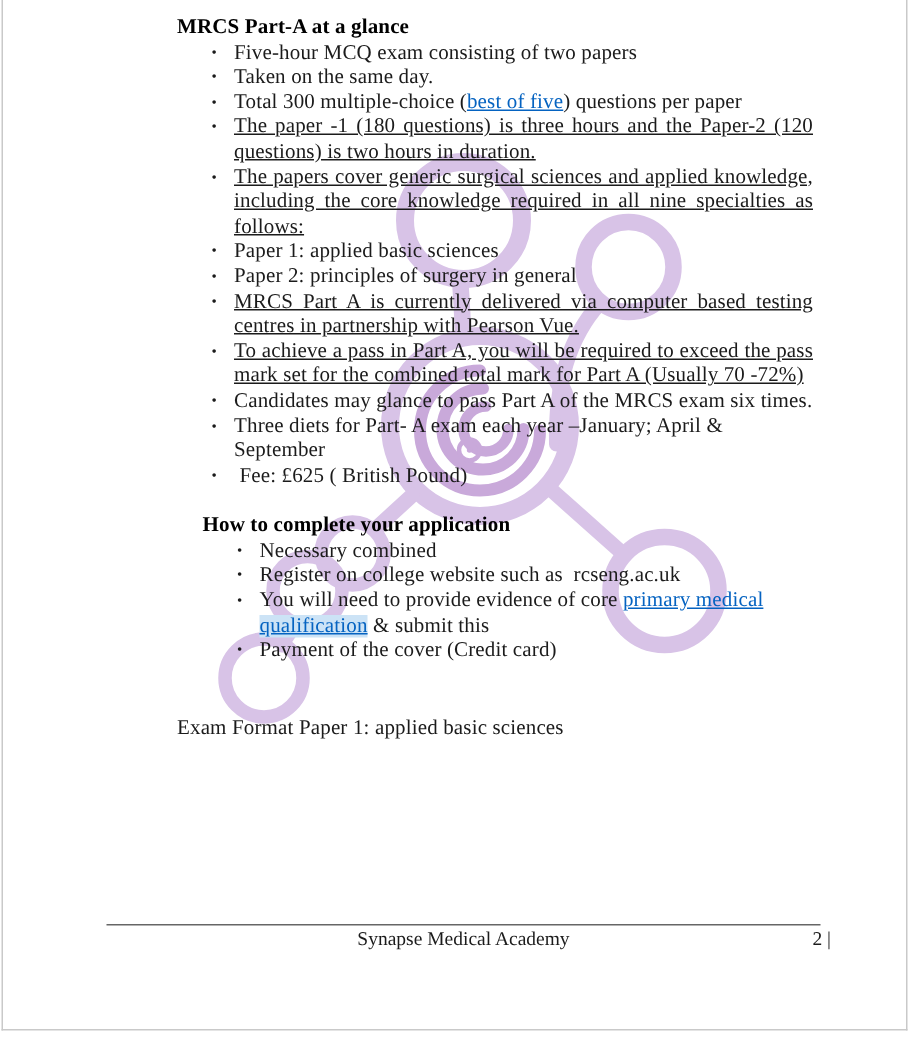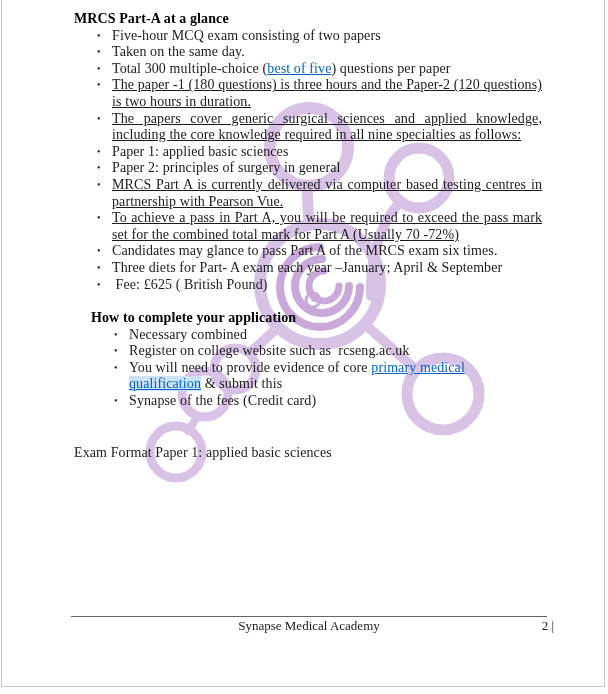--- a/index.html
+++ b/index.html
@@ -20,20 +20,21 @@
     color: var(--text);
     overflow: hidden;
   }
   .page {
     position: relative;
     margin: 0 3px 0 1px;
     height: 687px;
     border: 1px solid var(--border);
     border-top: none;
     background: #ffffff;
+    padding-left: 44px;
   }
   .watermark {
     position: absolute; left: 0; top: 0; z-index: 0;
     color: var(--wm);
   }
   .content {
     position: relative; z-index: 1;
     margin: 0 62px 0 72px;
     padding-top: 11px;
     font-size: 14px;
@@ -166,21 +167,21 @@
             <li>
               <span class="marker">•</span>
               <span class="txt-wrap"><span>Register on college website such as &nbsp;rcseng.ac.uk</span></span>
             </li>
             <li>
               <span class="marker">•</span>
               <span class="txt-wrap"><span>You will need to provide evidence of core </span><a class="link" href="#">primary medical</a><br><a class="link hl" href="#">qualification</a><span> &amp; submit this</span></span>
             </li>
             <li>
               <span class="marker">•</span>
-              <span class="txt-wrap"><span>Synapse of the fees (Credit card)</span></span>
+              <span class="txt-wrap"><span>Payment of the cover (Credit card)</span></span>
             </li>
           </ul>
         </section>
       </div>
     <div class="closing">Exam Format Paper 1: applied basic sciences</div>
   </div>
 
   <div class="footer">
     <div class="footer-center">Synapse Medical Academy</div>
     <div class="footer-page">2 |</div>

